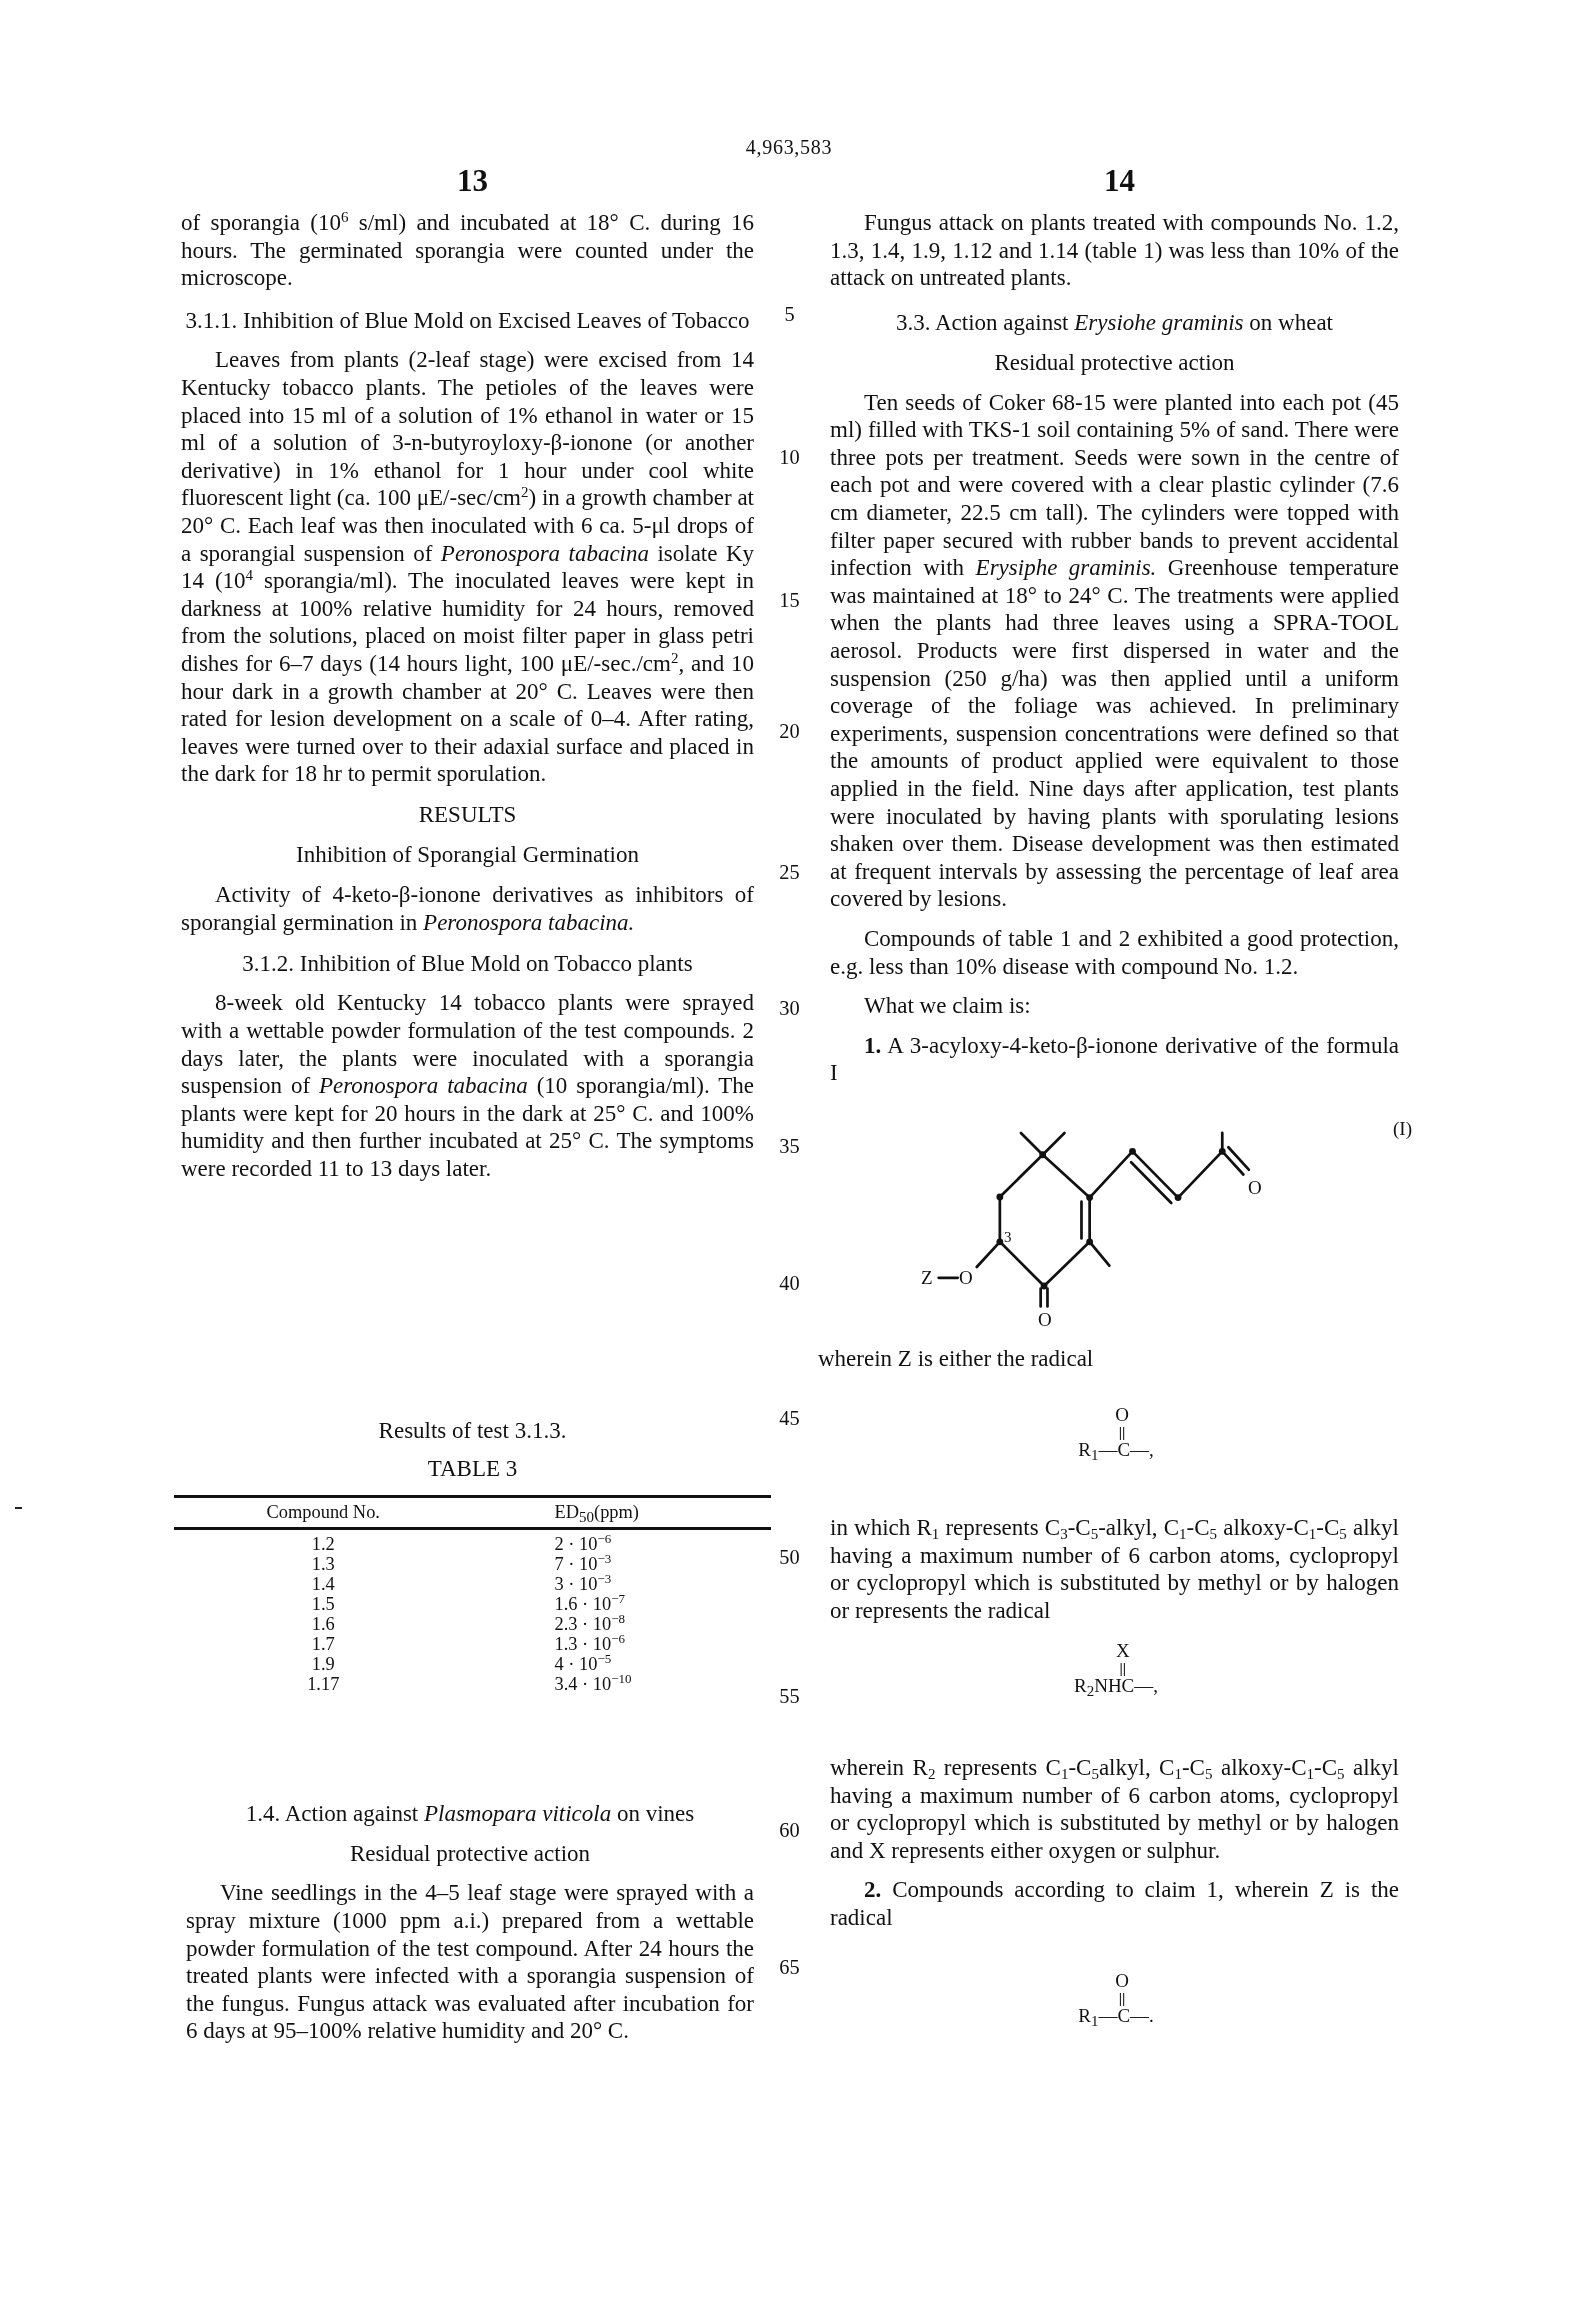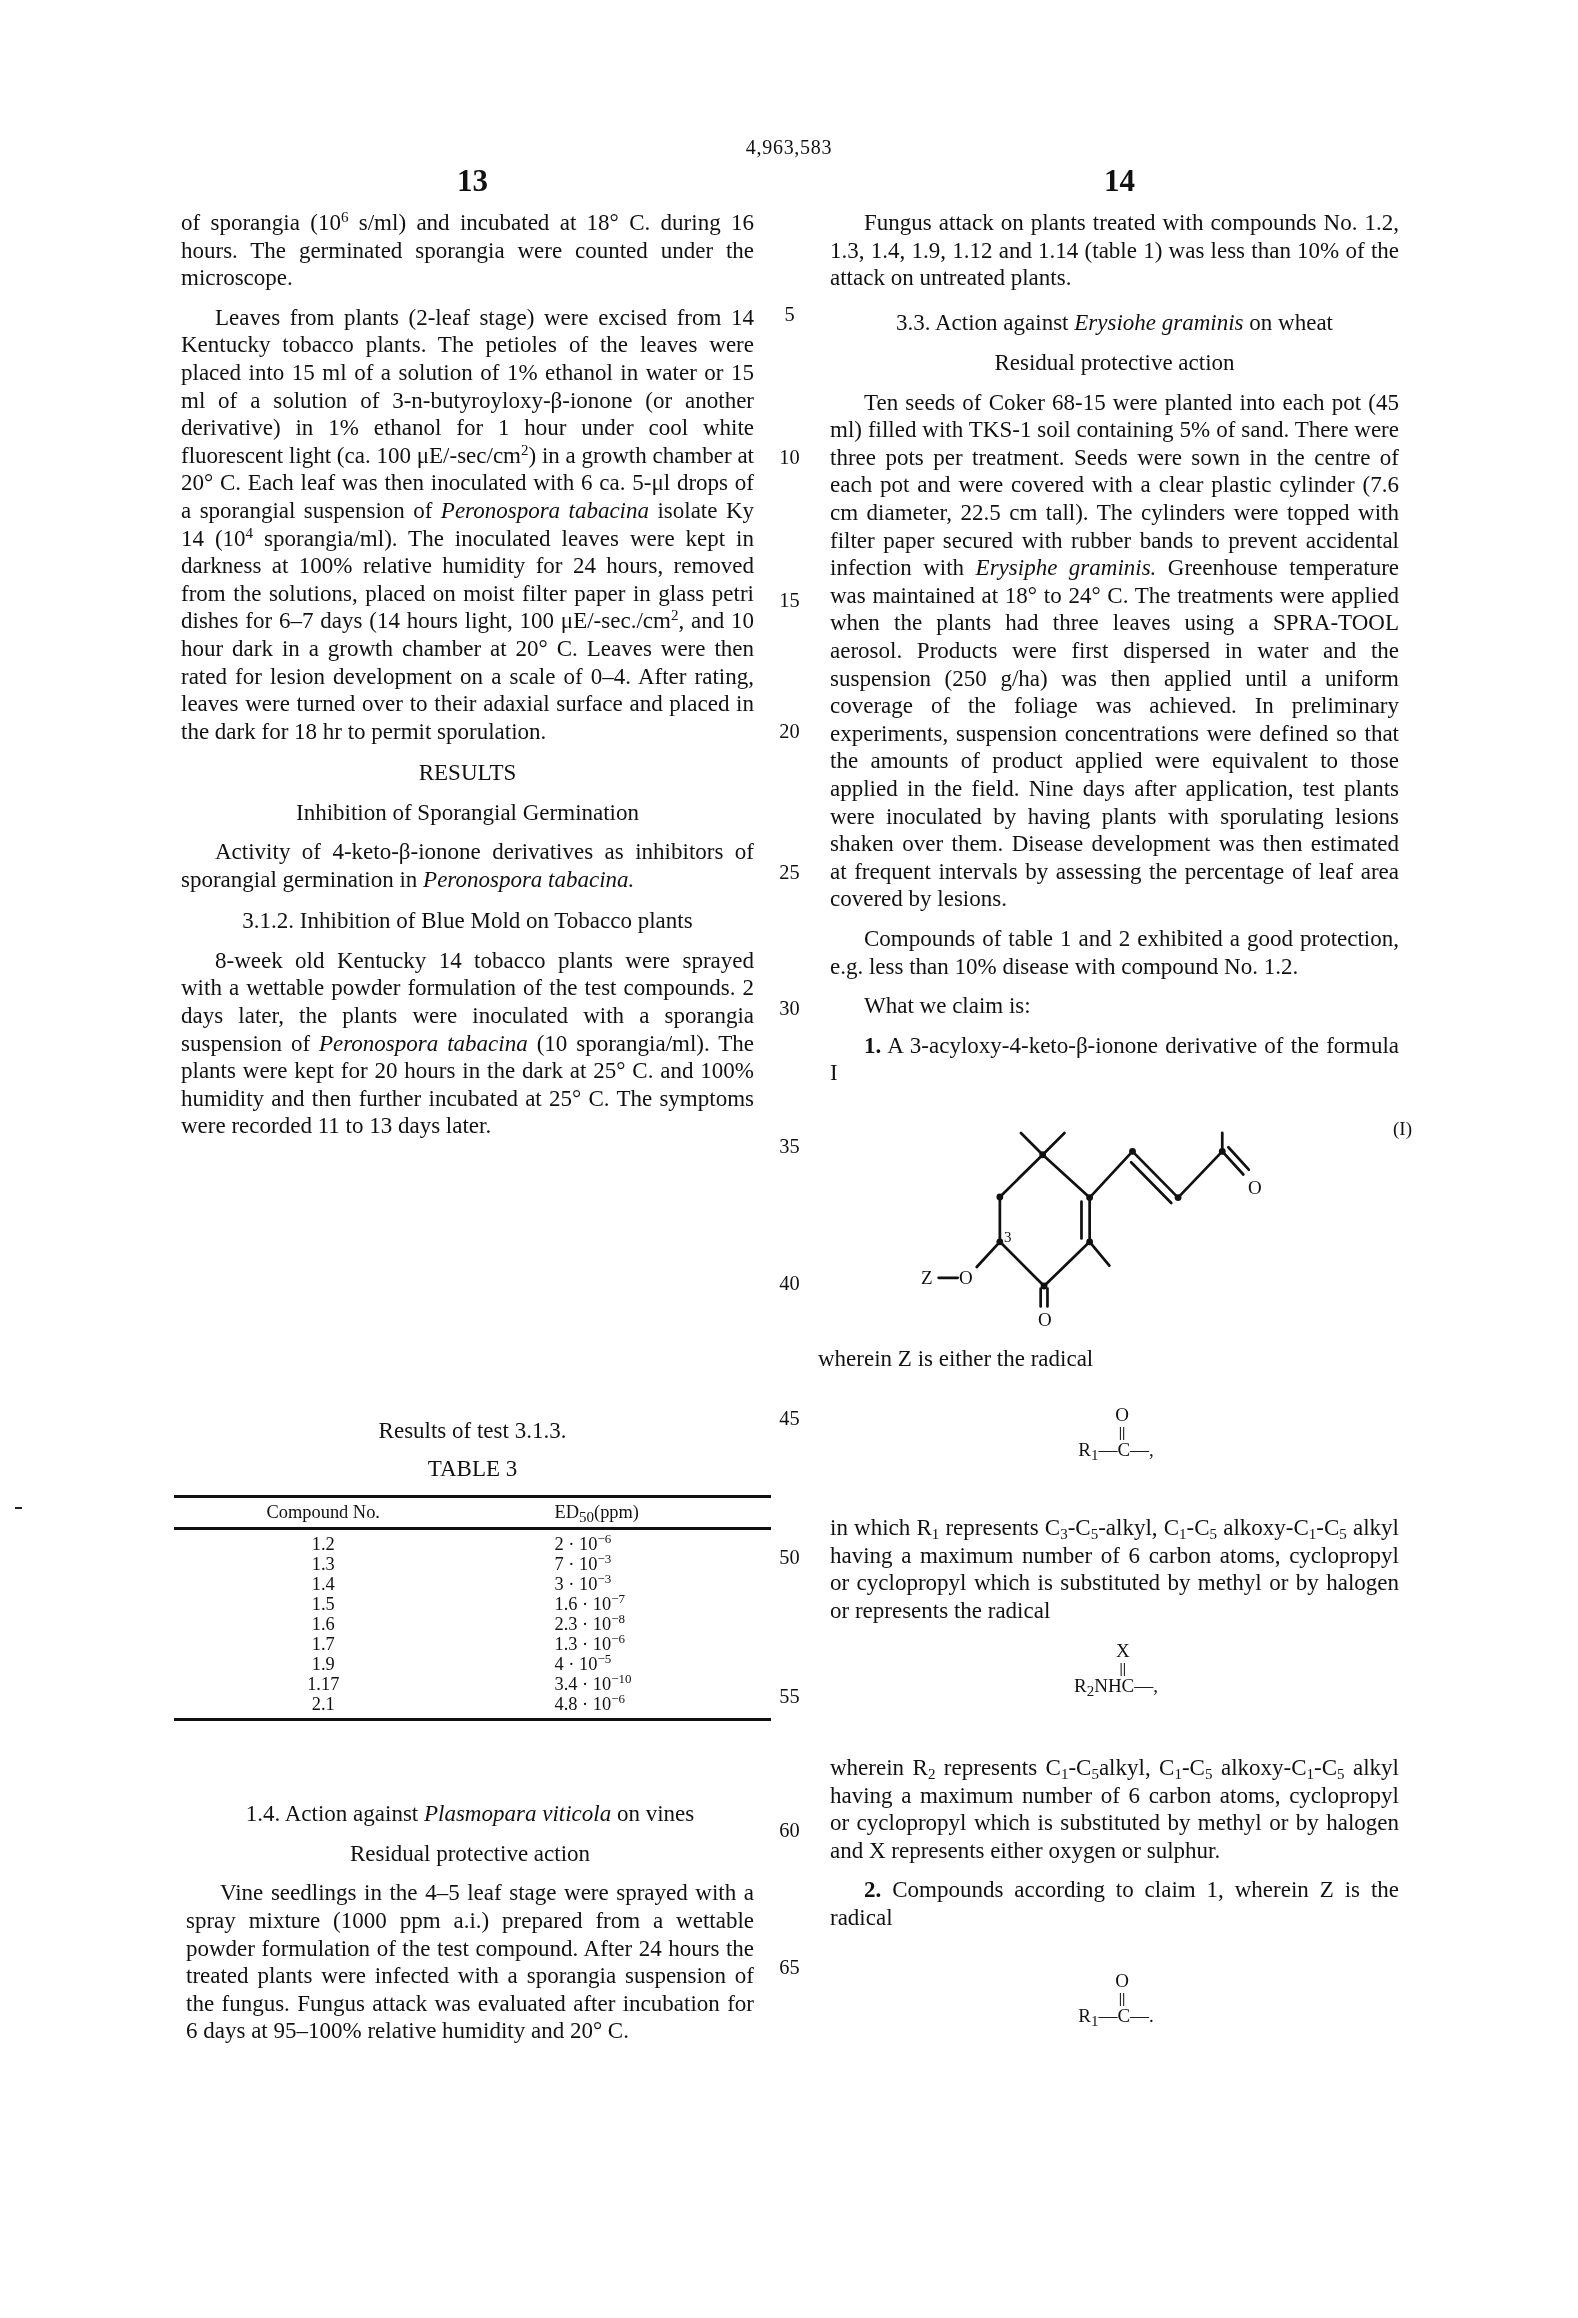--- a/index.html
+++ b/index.html
@@ -30,20 +30,21 @@
 </head>
 <body>
 
 <div class="abs hdr-num" style="left:721px; top:136px; width:136px; text-align:center;">4,963,583</div>
 <div class="abs col-num" style="left:435px; top:163px; width:75px; text-align:center;">13</div>
 <div class="abs col-num" style="left:1082px; top:163px; width:75px; text-align:center;">14</div>
 
 <div class="col" style="left:169px; top:197px; width:597px;">
   <p class="noind"><span>of sporangia (10</span><sup>6</sup><span> s/ml) and incubated at 18° C. during 16 hours. The germinated sporangia were counted under the microscope.</span></p>
 
+  <p class="center" style="margin:15px 13.6px 6.8px 13.6px;">3.1.1. Inhibition of Blue Mold on Excised Leaves of Tobacco</p>
 
   <p><span>Leaves from plants (2-leaf stage) were excised from 14 Kentucky tobacco plants. The petioles of the leaves were placed into 15 ml of a solution of 1% ethanol in water or 15 ml of a solution of 3-n-butyroyloxy-β-ionone (or another derivative) in 1% ethanol for 1 hour under cool white fluorescent light (ca. 100 μE/-sec/cm</span><sup>2</sup><span>) in a growth chamber at 20° C. Each leaf was then inoculated with 6 ca. 5-μl drops of a sporangial suspension of </span><i>Peronospora tabacina</i><span> isolate Ky 14 (10</span><sup>4</sup><span> sporangia/ml). The inoculated leaves were kept in darkness at 100% relative humidity for 24 hours, removed from the solutions, placed on moist filter paper in glass petri dishes for 6–7 days (14 hours light, 100 μE/-sec./cm</span><sup>2</sup><span>, and 10 hour dark in a growth chamber at 20° C. Leaves were then rated for lesion development on a scale of 0–4. After rating, leaves were turned over to their adaxial surface and placed in the dark for 18 hr to permit sporulation.</span></p>
 
   <p class="center" style="margin-top:13.6px;">RESULTS</p>
   <p class="center" style="margin-top:12.2px;">Inhibition of Sporangial Germination</p>
   <p style="margin-top:12.2px;"><span>Activity of 4-keto-β-ionone derivatives as inhibitors of sporangial germination in </span><i>Peronospora tabacina.</i></p>
 
   <p class="center" style="margin-top:13.6px; margin-bottom:11px;">3.1.2. Inhibition of Blue Mold on Tobacco plants</p>
   <p><span>8-week old Kentucky 14 tobacco plants were sprayed with a wettable powder formulation of the test compounds. 2 days later, the plants were inoculated with a sporangia suspension of </span><i>Peronospora tabacina</i><span> (10 sporangia/ml). The plants were kept for 20 hours in the dark at 25° C. and 100% humidity and then further incubated at 25° C. The symptoms were recorded 11 to 13 days later.</span></p>
 </div>
@@ -82,24 +83,20 @@
         <td class="c1">1.7</td>
         <td class="c2"><span>1.3 · 10</span><sup>−6</sup></td>
       </tr>
     <tr>
         <td class="c1">1.9</td>
         <td class="c2"><span>4 · 10</span><sup>−5</sup></td>
       </tr>
     <tr>
         <td class="c1">1.17</td>
         <td class="c2"><span>3.4 · 10</span><sup>−10</sup></td>
-      </tr>
-    <tr class="last">
-        <td class="c1">2.1</td>
-        <td class="c2"><span>4.8 · 10</span><sup>−6</sup></td>
       </tr>
   </tbody>
 </table>
 
 <div class="col" style="left:174px; top:1788px; width:592px;">
   <p class="center"><span>1.4. Action against </span><i>Plasmopara viticola</i><span> on vines</span></p>
   <p class="center" style="margin-top:12.2px; margin-bottom:11px;">Residual protective action</p>
   <p>Vine seedlings in the 4–5 leaf stage were sprayed with a spray mixture (1000 ppm a.i.) prepared from a wettable powder formulation of the test compound. After 24 hours the treated plants were infected with a sporangia suspension of the fungus. Fungus attack was evaluated after incubation for 6 days at 95–100% relative humidity and 20° C.</p>
 </div>
 

